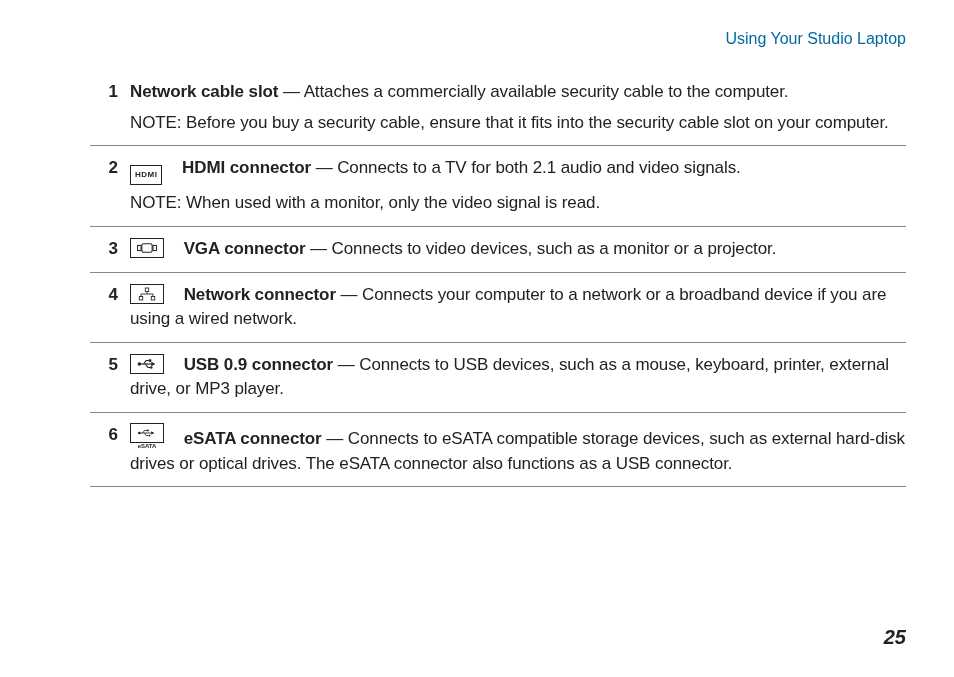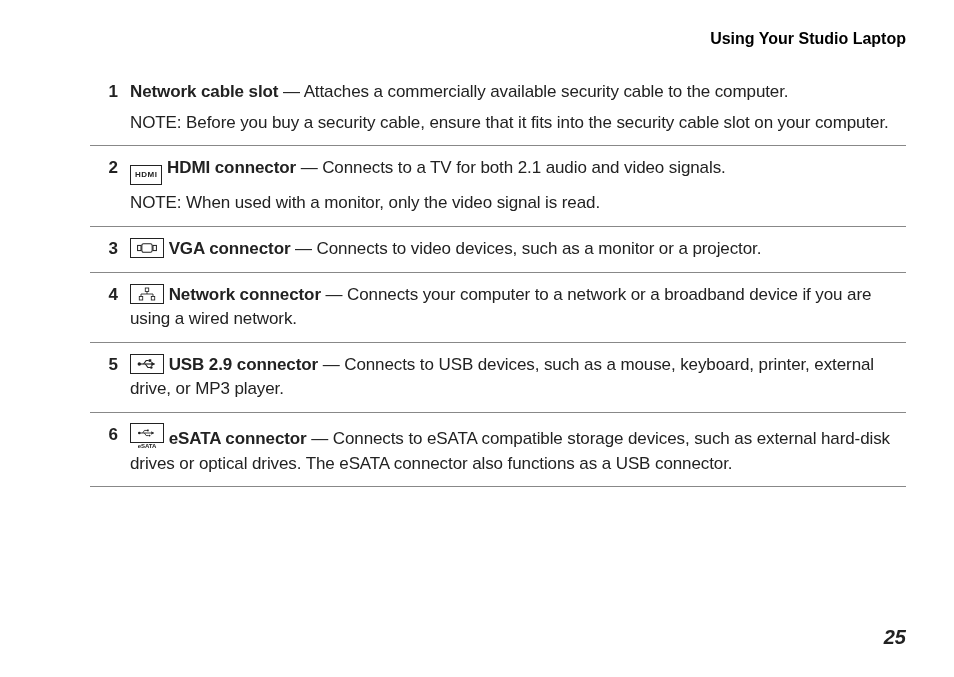--- a/index.html
+++ b/index.html
@@ -11,22 +11,22 @@
       font-family: "Helvetica Neue", Helvetica, Arial, sans-serif;
       width: 954px;
       height: 677px;
       background: #fff;
       position: relative;
       padding: 30px 48px 30px 48px;
       color: #222;
     }
     .header-title {
       text-align: right;
-      font-weight: 700;
-      color: #000000;
+      font-weight: 400;
+      color: #0369a1;
       font-size: 16px;
       margin-bottom: 22px;
     }
     .list {
       padding-left: 42px;
     }
     .item {
       display: flex;
       border-bottom: 1px solid #888;
       padding: 10px 0 10px 0;
@@ -60,21 +60,21 @@
       font-weight: 700;
     }
     .note-label {
       font-weight: 400;
     }
     .icon-box {
       display: inline-block;
       border: 1px solid #222;
       height: 20px;
       vertical-align: -4px;
-      margin-right: 0;
+      margin-right: 15px;
       padding: 0 4px;
       min-width: 28px;
       text-align: center;
     }
     .icon-hdmi {
       font-weight: 700;
       font-size: 8px;
       letter-spacing: 0.5px;
       line-height: 18px;
       font-family: Arial, sans-serif;
@@ -172,21 +172,21 @@
           <svg viewBox="0 0 28 18" width="24">
             <circle cx="5" cy="9" r="2" fill="#222"></circle>
             <line x1="5" y1="9" x2="23" y2="9" stroke="#222" stroke-width="1.3"></line>
             <polygon points="23,9 19,6 19,12" fill="#222"></polygon>
             <path d="M10 9 L13 5 L16 5" fill="none" stroke="#222" stroke-width="1.2"></path>
             <rect x="16" y="3.5" width="3" height="3" fill="#222"></rect>
             <path d="M12 9 L15 13 L18 13" fill="none" stroke="#222" stroke-width="1.2"></path>
             <circle cx="19" cy="13" r="1.5" fill="#222"></circle>
           </svg>
         </span>
-        <span class="title-strong">USB 2.9 connector</span><span> — Connects to USB devices, such as a mouse, keyboard, printer, external drive, or MP3 player.</span>
+        <span class="title-strong">USB 0.9 connector</span><span> — Connects to USB devices, such as a mouse, keyboard, printer, external drive, or MP3 player.</span>
       </p>
     </div>
   </div>
 
   <div class="item">
     <div class="num-col">6</div>
     <div class="body-col">
       <p>
         <span class="icon-box icon-esata" style="font-size:6px;line-height:8px;font-weight:700;">
           <svg viewBox="0 0 28 12" width="24" height="10" style="display:block;">

